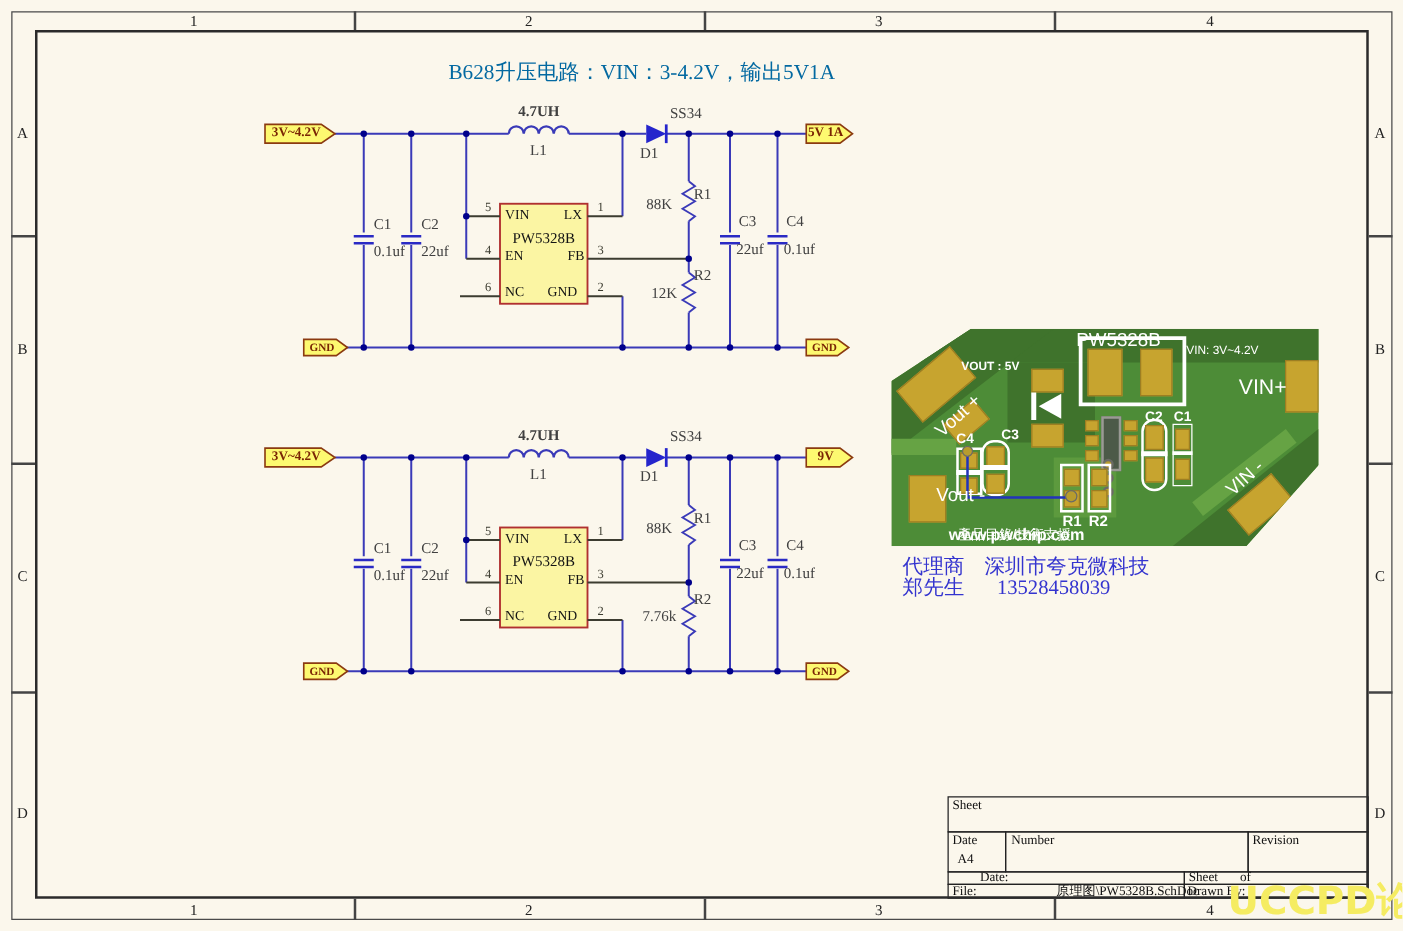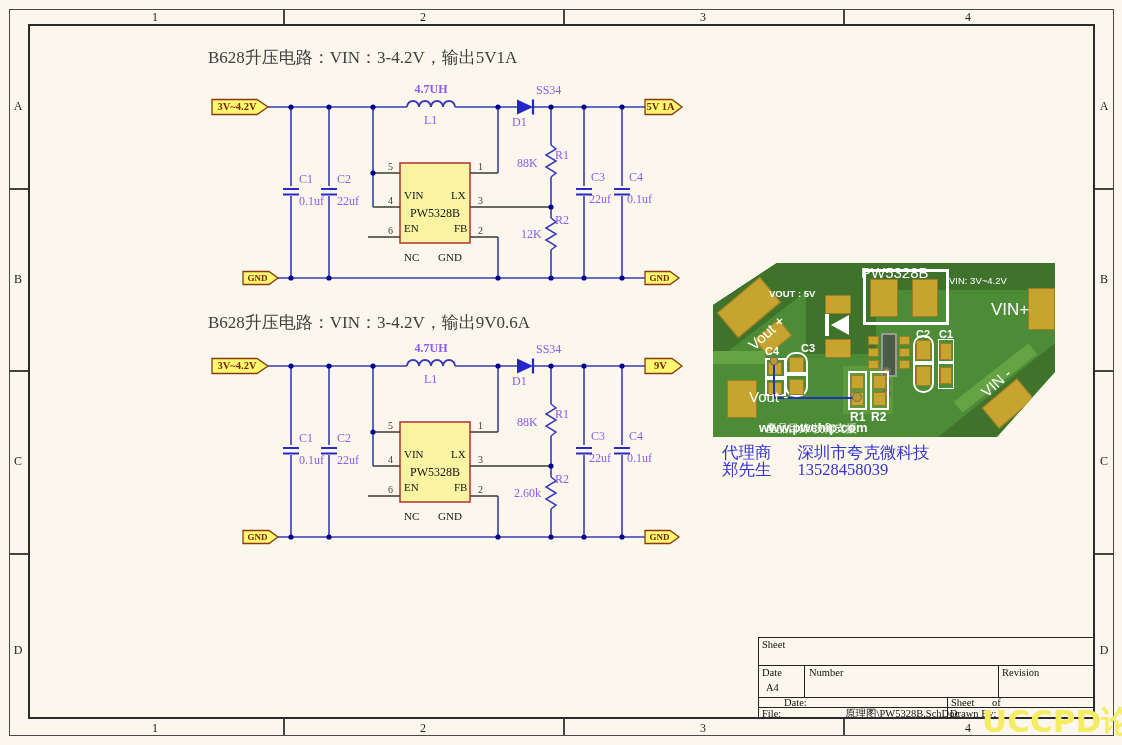--- a/index.html
+++ b/index.html
@@ -6,26 +6,26 @@
   *{box-sizing:border-box;}
   .sheet{position:relative;width:1122px;height:745px;background:#fbf7ec;overflow:hidden;
          font-family:"Liberation Serif",serif;}
   
   .outer{position:absolute;left:9px;top:9px;width:1105px;height:727px;border:1px solid #4a4a4a;}
   .inner{position:absolute;left:28px;top:24px;width:1067px;height:695px;border:2px solid #2b2b2b;}
   .tickv{position:absolute;width:2px;background:#444;}
   .tickh{position:absolute;height:2px;background:#444;}
   .gridlab{position:absolute;font:12px "Liberation Serif",serif;color:#222;text-align:center;line-height:1;}
   
-  .lbl{position:absolute;font:12px "Liberation Serif",serif;color:#8b5cf6;line-height:1;white-space:nowrap;}
+  .lbl{position:absolute;font:12px "Liberation Serif",serif;color:#404040;line-height:1;white-space:nowrap;}
   .bold{font-weight:bold;}
-  .ic-t{position:absolute;font:11px "Liberation Serif",serif;color:#141414;line-height:1;white-space:nowrap;margin-top:23px;}
+  .ic-t{position:absolute;font:11px "Liberation Serif",serif;color:#141414;line-height:1;white-space:nowrap;}
   .pin{position:absolute;font:10px "Liberation Serif",serif;color:#3c3c30;line-height:1;}
-  .ctitle{position:absolute;left:208px;width:460px;text-align:left;font:17px "Liberation Serif",serif;
-          color:#404040;line-height:1.1;white-space:nowrap;}
+  .ctitle{position:absolute;left:208px;width:460px;text-align:right;font:17px "Liberation Serif",serif;
+          color:#0369a1;line-height:1.1;white-space:nowrap;}
   .port-t{position:absolute;text-align:center;font:bold 10.5px "Liberation Serif",serif;color:#7a2504;
           line-height:1;white-space:nowrap;}
   
   .pcbtitle{position:absolute;left:750px;top:188px;width:290px;text-align:center;
             font:17px "Liberation Serif",serif;color:#2323c0;line-height:1.1;white-space:nowrap;}
   .board{position:absolute;left:713px;top:263px;width:342px;height:174px;background:#4d8c37;
          clip-path:polygon(64px 0,342px 0,342px 109px,284px 174px,0 174px,0 42px);}
   .patch{position:absolute;}
   .pad{position:absolute;background:#c7a42f;border:1px solid #9c7e22;}
   .silk{position:absolute;border:2px solid #fff;background:transparent;}
@@ -134,33 +134,32 @@
   <div class="ic-t" style="left:454px;top:200px">FB</div>
   <div class="ic-t" style="left:404px;top:229px">NC</div>
   <div class="ic-t" style="left:438px;top:229px">GND</div>
   <div class="pin" style="left:388px;top:162px">5</div>
   <div class="pin" style="left:388px;top:196px">4</div>
   <div class="pin" style="left:388px;top:226px">6</div>
   <div class="pin" style="left:478px;top:162px">1</div>
   <div class="pin" style="left:478px;top:196px">3</div>
   <div class="pin" style="left:478px;top:226px">2</div>
 
-  <div class="ctitle" style="top:314px">B628升压电路：VIN：3-4.2V，输出9V0.6A</div>
   <div class="port-t" style="left:212px;top:361px;width:50px">3V~4.2V</div>
   <div class="port-t" style="left:645px;top:361px;width:31px">9V</div>
   <div class="port-t" style="left:244px;top:533px;width:27px;font-size:9px">GND</div>
   <div class="port-t" style="left:646px;top:533px;width:27px;font-size:9px">GND</div>
   <div class="lbl bold" style="left:401px;top:342px;width:60px;text-align:center">4.7UH</div>
   <div class="lbl" style="left:424px;top:373px">L1</div>
   <div class="lbl" style="left:536px;top:343px">SS34</div>
   <div class="lbl" style="left:512px;top:375px">D1</div>
   <div class="lbl" style="left:555px;top:408px">R1</div>
   <div class="lbl" style="left:517px;top:416px">88K</div>
   <div class="lbl" style="left:555px;top:473px">R2</div>
-  <div class="lbl" style="left:514px;top:487px">2.60k</div>
+  <div class="lbl" style="left:514px;top:487px">7.76k</div>
   <div class="lbl" style="left:299px;top:432px">C1</div>
   <div class="lbl" style="left:299px;top:454px">0.1uf</div>
   <div class="lbl" style="left:337px;top:432px">C2</div>
   <div class="lbl" style="left:337px;top:454px">22uf</div>
   <div class="lbl" style="left:591px;top:430px">C3</div>
   <div class="lbl" style="left:589px;top:452px">22uf</div>
   <div class="lbl" style="left:629px;top:430px">C4</div>
   <div class="lbl" style="left:627px;top:452px">0.1uf</div>
   <div class="ic-t" style="left:404px;top:426px">VIN</div>
   <div class="ic-t" style="left:451px;top:426px">LX</div>
@@ -257,21 +256,21 @@
     <div class="ptext" style="left:88px;top:80px;font-size:11px;font-weight:bold">C3</div>
     <div class="ptext" style="left:203px;top:66px;font-size:11px;font-weight:bold">C2</div>
     <div class="ptext" style="left:226px;top:66px;font-size:11px;font-weight:bold">C1</div>
     <div class="ptext" style="left:137px;top:148px;font-size:12px;font-weight:bold">R1</div>
     <div class="ptext" style="left:158px;top:148px;font-size:12px;font-weight:bold">R2</div>
     <div class="ptext" style="left:46px;top:158px;font-size:13px;font-weight:bold">www.pwchip.com</div>
     <div class="ptext" style="left:53px;top:160px;font-size:11px">產品目錄/技術支援</div>
   </div>
 
   <div class="agent" style="left:722px;top:445px">
-    <span>代理商</span><span style="margin-left:26px">深圳市夸克微科技</span>
+    <span>代理商</span><span style="margin-left:16px">深圳市夸克微科技</span>
   </div>
   <div class="agent" style="left:722px;top:462px">
     <span>郑先生</span><span style="margin-left:26px">13528458039</span>
   </div>
 
   <div class="tb" style="left:758px;top:637px;width:337px;height:29px"></div>
   <div class="tb" style="left:758px;top:665px;width:47px;height:33px"></div>
   <div class="tb" style="left:804px;top:665px;width:195px;height:33px"></div>
   <div class="tb" style="left:998px;top:665px;width:97px;height:33px"></div>
   <div class="tb" style="left:758px;top:697px;width:190px;height:11px"></div>

